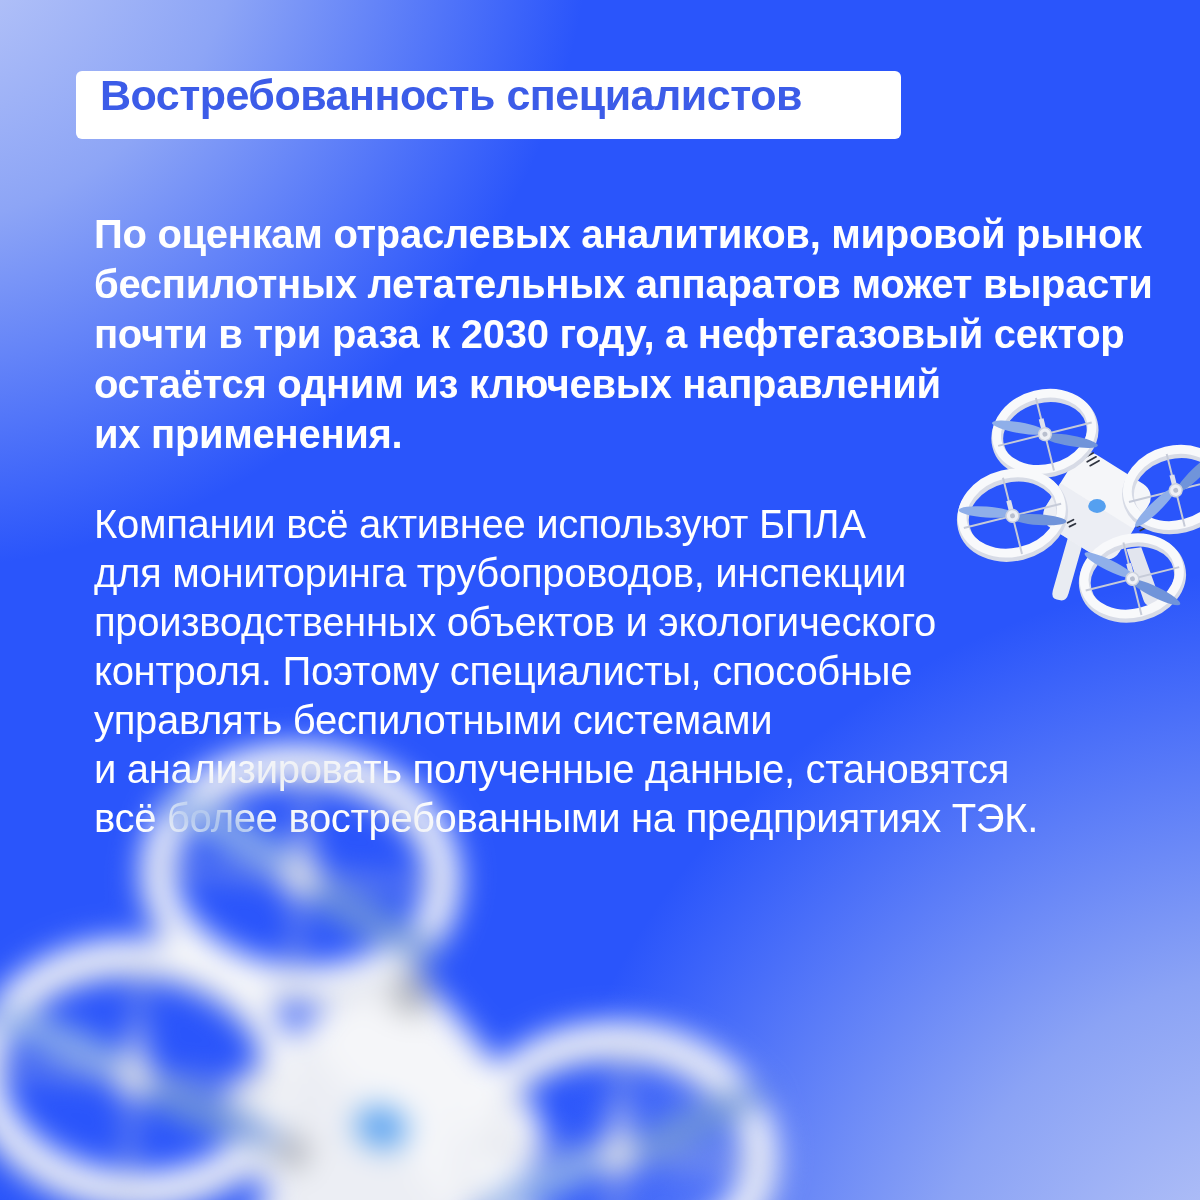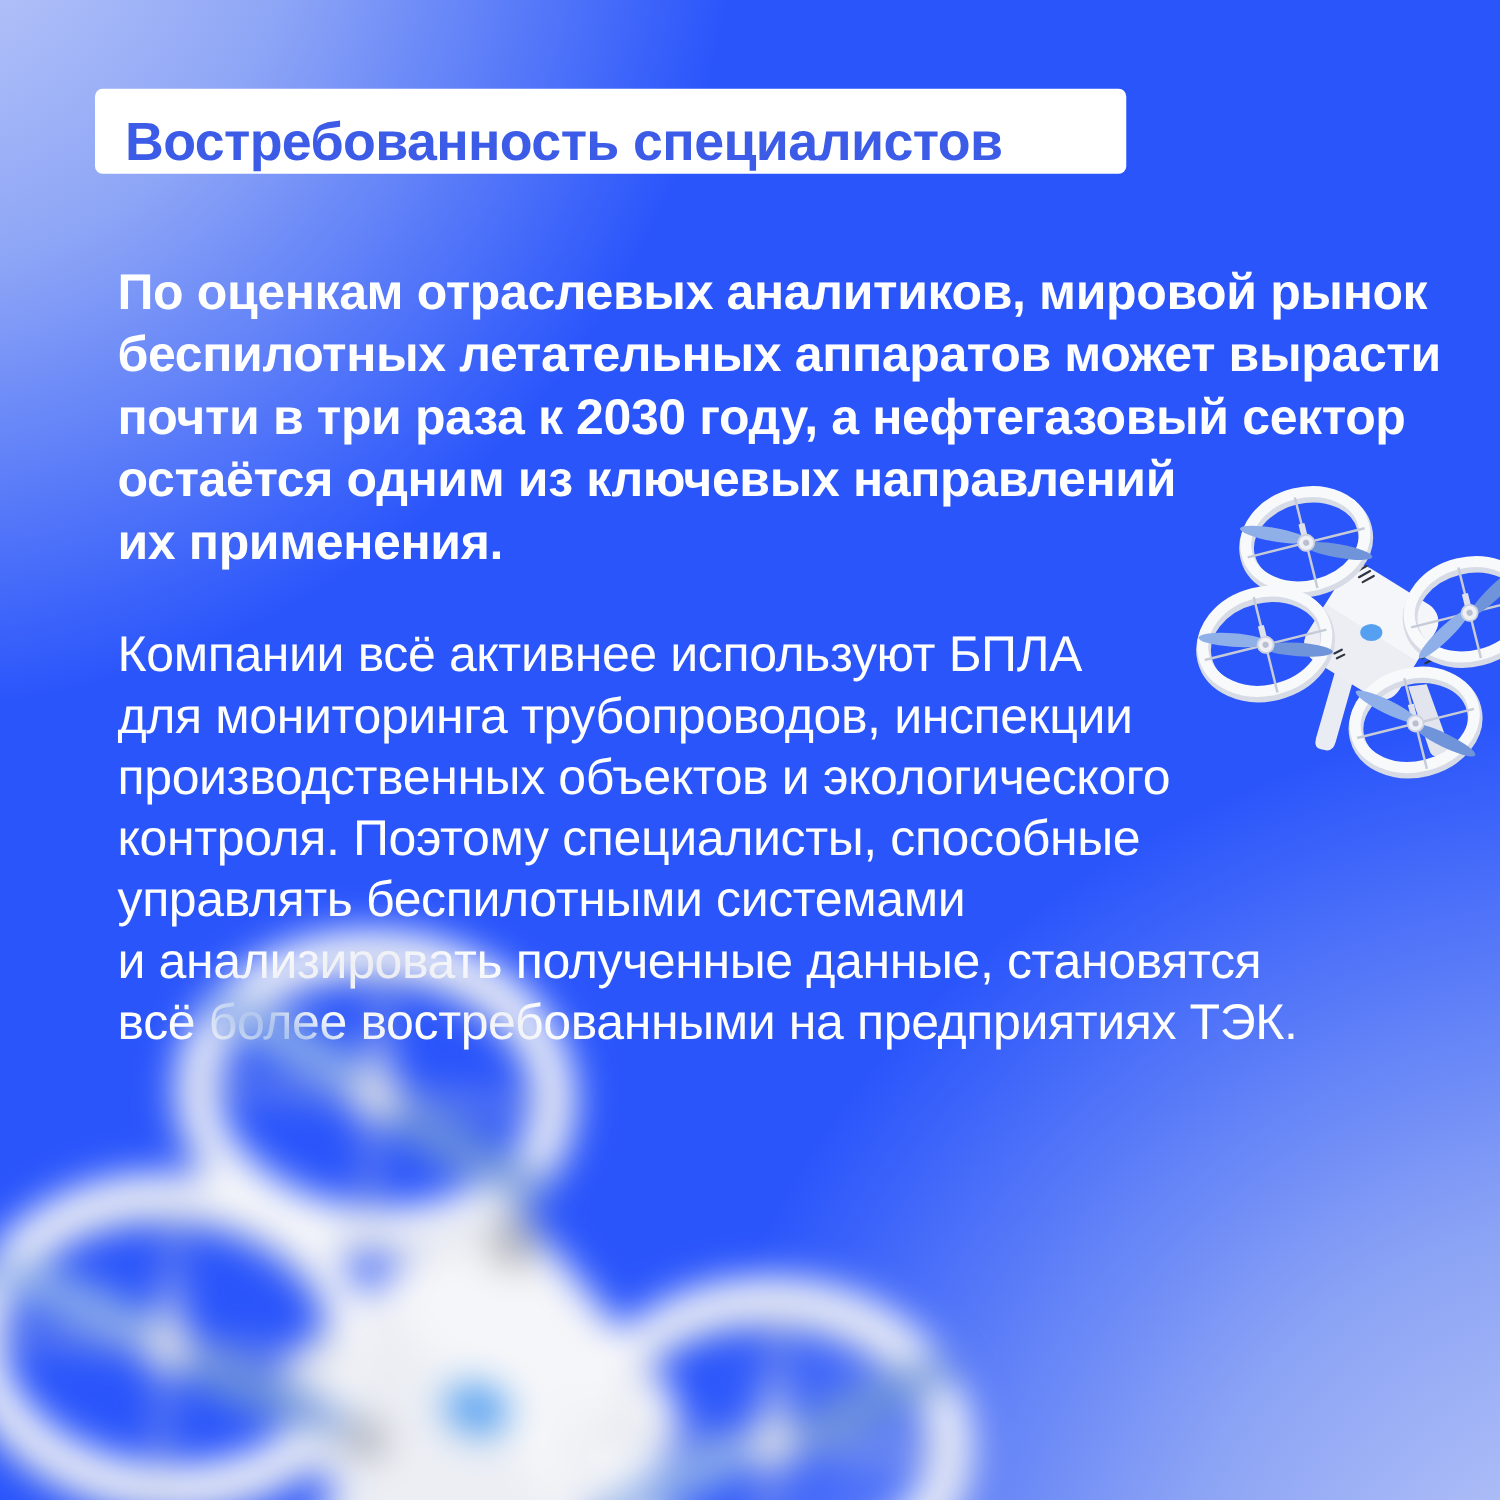--- a/index.html
+++ b/index.html
@@ -14,21 +14,21 @@
       radial-gradient(1250px 1250px at 108% 112%, #c6d0f8 0%, #8ba3f5 30%, rgba(42,85,251,0) 62%),
       #2a55fb;
   }
   .badge {
     position: absolute;
     left: 76px; top: 71px;
     width: 825px; height: 68px;
     background: #ffffff;
     border-radius: 6px;
     display: flex;
-    align-items: flex-end;
+    align-items: flex-start;
     padding-left: 24px;
     box-sizing: border-box;
   }
   .badge-text {
     color: #3c5ce8;
     font-size: 43px;
     font-weight: 600;
     letter-spacing: -0.5px;
     white-space: nowrap;
   }

